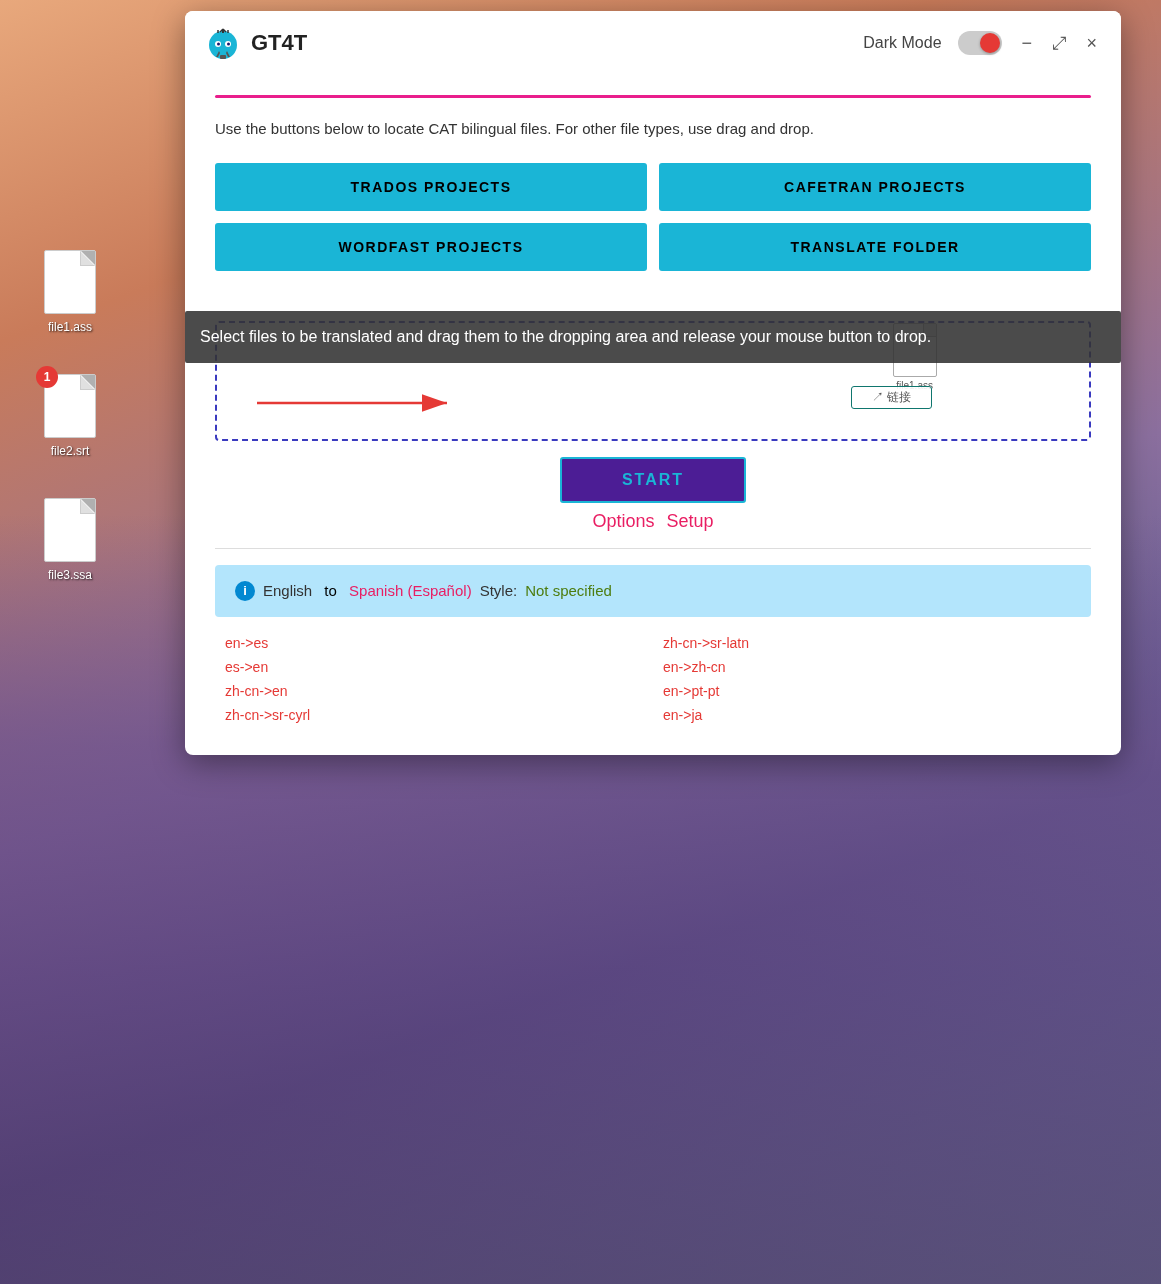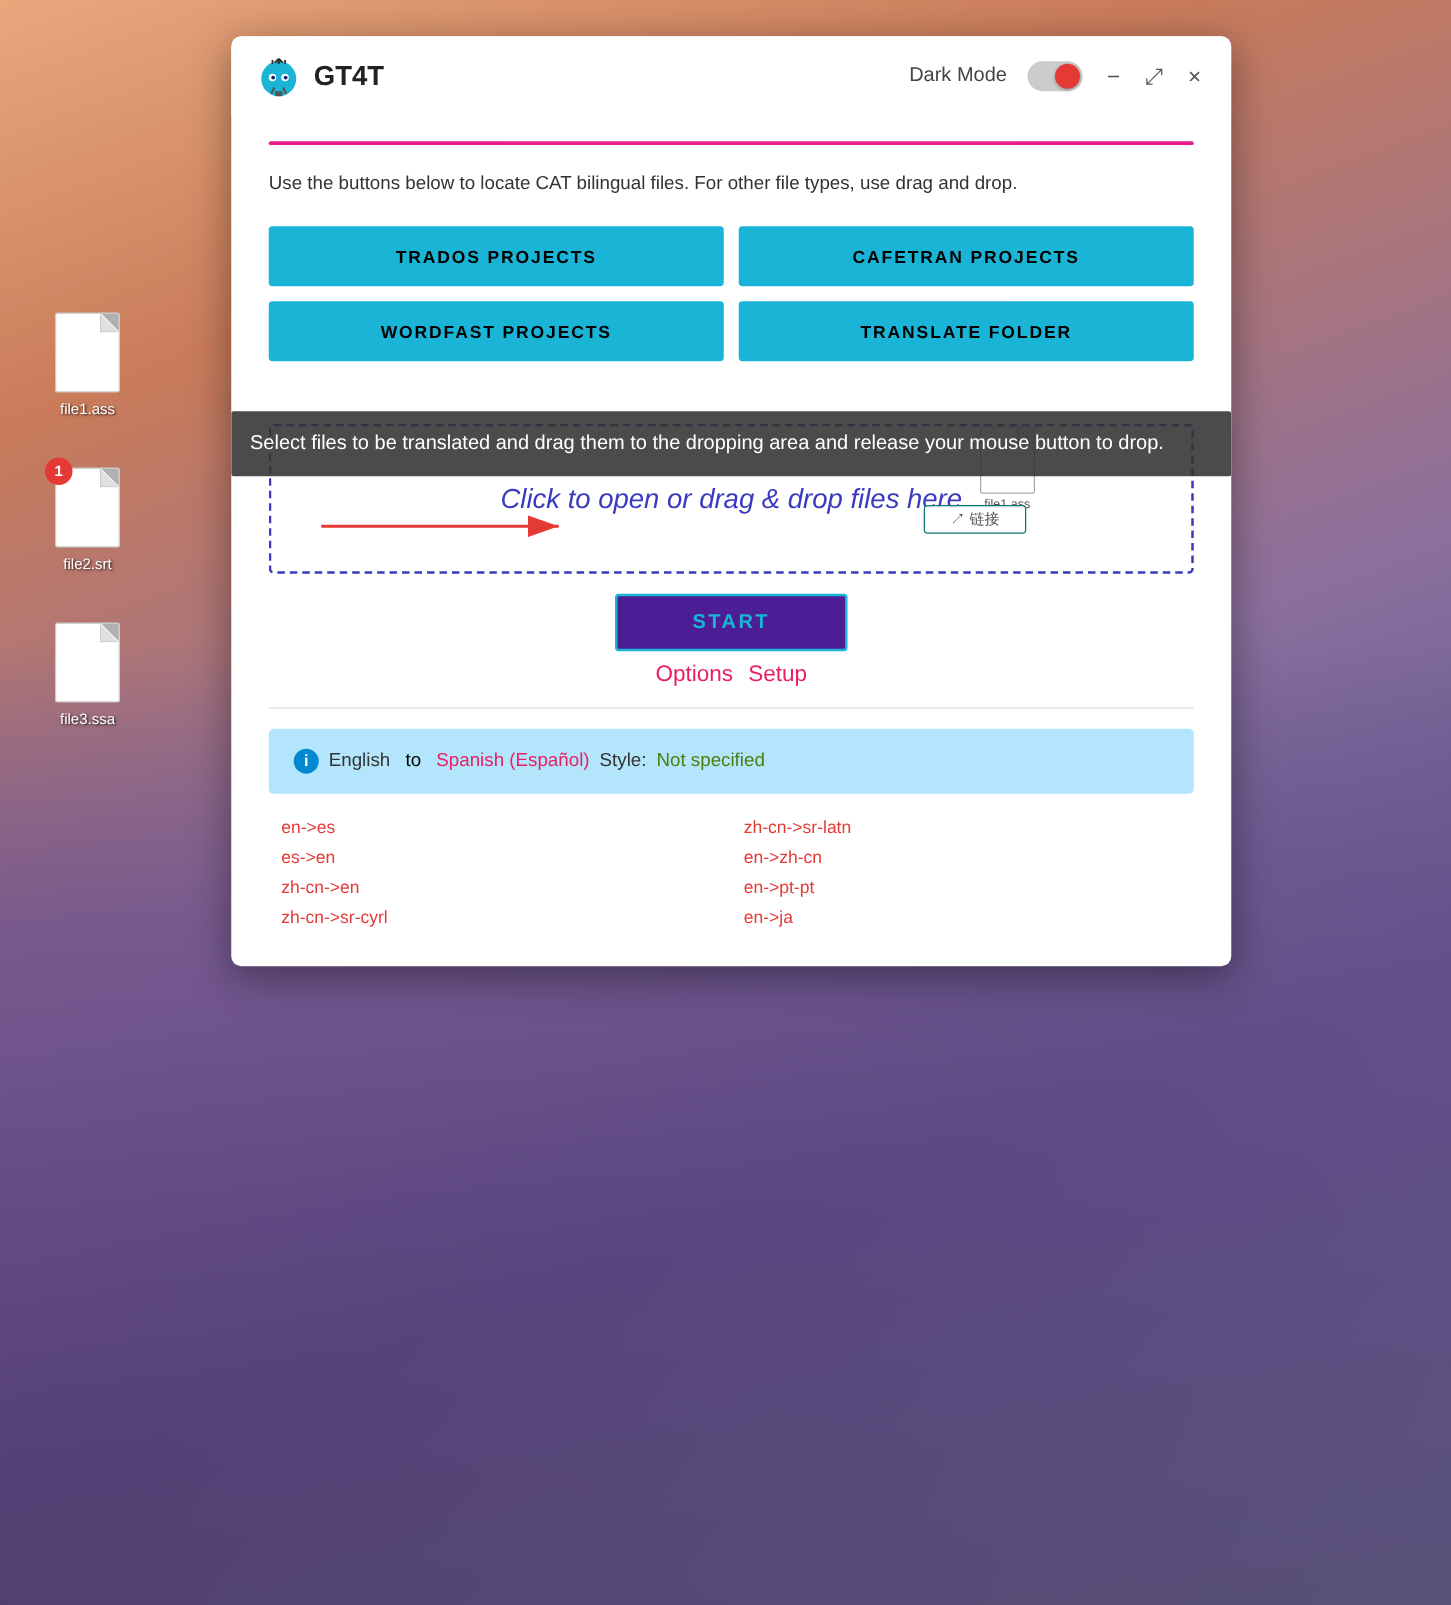--- a/index.html
+++ b/index.html
@@ -104,23 +104,23 @@
       font-weight: bold;
       display: flex;
       align-items: center;
       justify-content: center;
       z-index: 10;
     }
 
     
     .app-window {
       position: absolute;
-      top: 29px;
+      top: 11px;
       left: 185px;
-      width: 800px;
+      width: 936px;
       background: white;
       border-radius: 8px;
       box-shadow: 0 8px 32px rgba(0,0,0,0.4);
       overflow: hidden;
     }
 
     
     .title-bar {
       display: flex;
       align-items: center;
@@ -503,21 +503,20 @@
         <button class="action-btn">TRANSLATE FOLDER</button>
       </div>
 
       <div class="drop-zone-wrapper">
 
         <div class="tooltip-overlay">
           <span>Select files to be translated and drag them to the dropping area and release your mouse button to drop.</span>
         </div>
 
         <div class="drop-zone" style="margin-top: 50px;">
-          <span class="drop-zone-text">Click to open or drag &amp; drop files here</span>
 
           <svg class="drag-arrow" width="220" height="50" viewBox="0 0 220 50">
             <defs>
               <marker id="arrowhead" markerWidth="10" markerHeight="7" refX="10" refY="3.5" orient="auto">
                 <polygon points="0 0, 10 3.5, 0 7" fill="#e53935"></polygon>
               </marker>
             </defs>
             <line x1="10" y1="25" x2="200" y2="25" stroke="#e53935" stroke-width="2.5" marker-end="url(#arrowhead)"></line>
           </svg>
 

